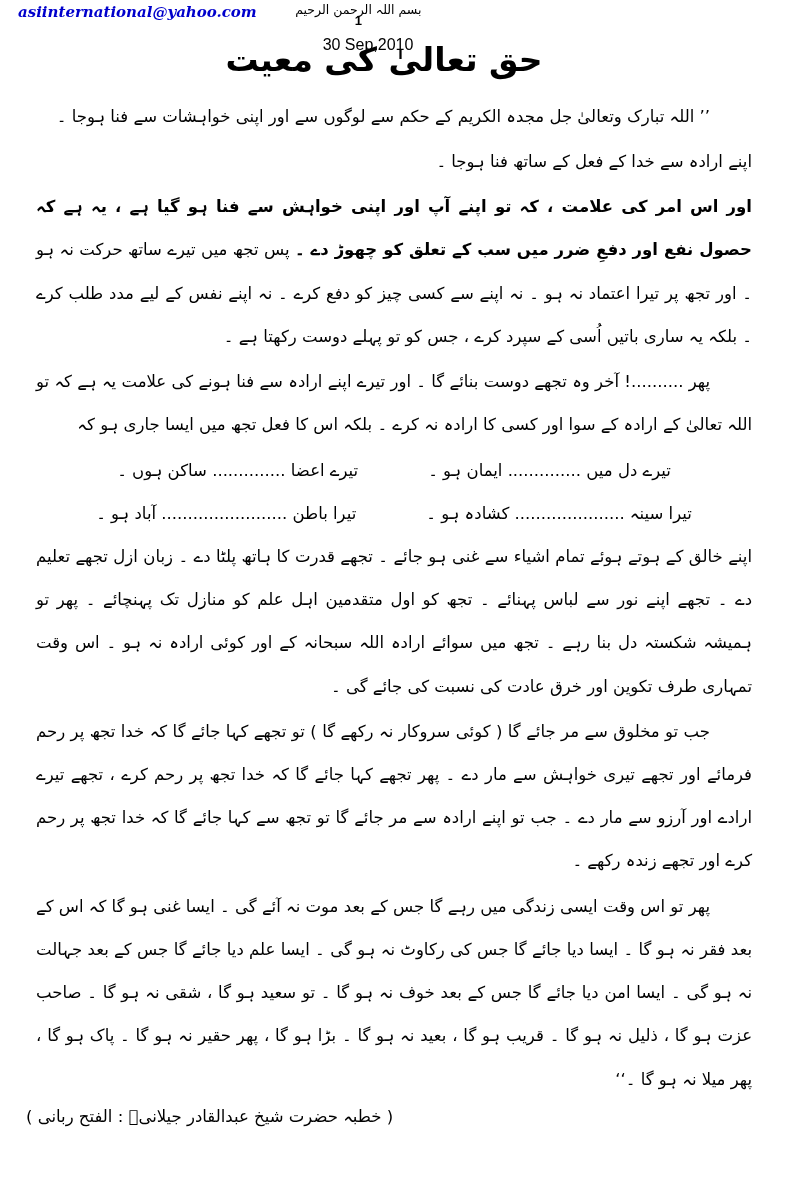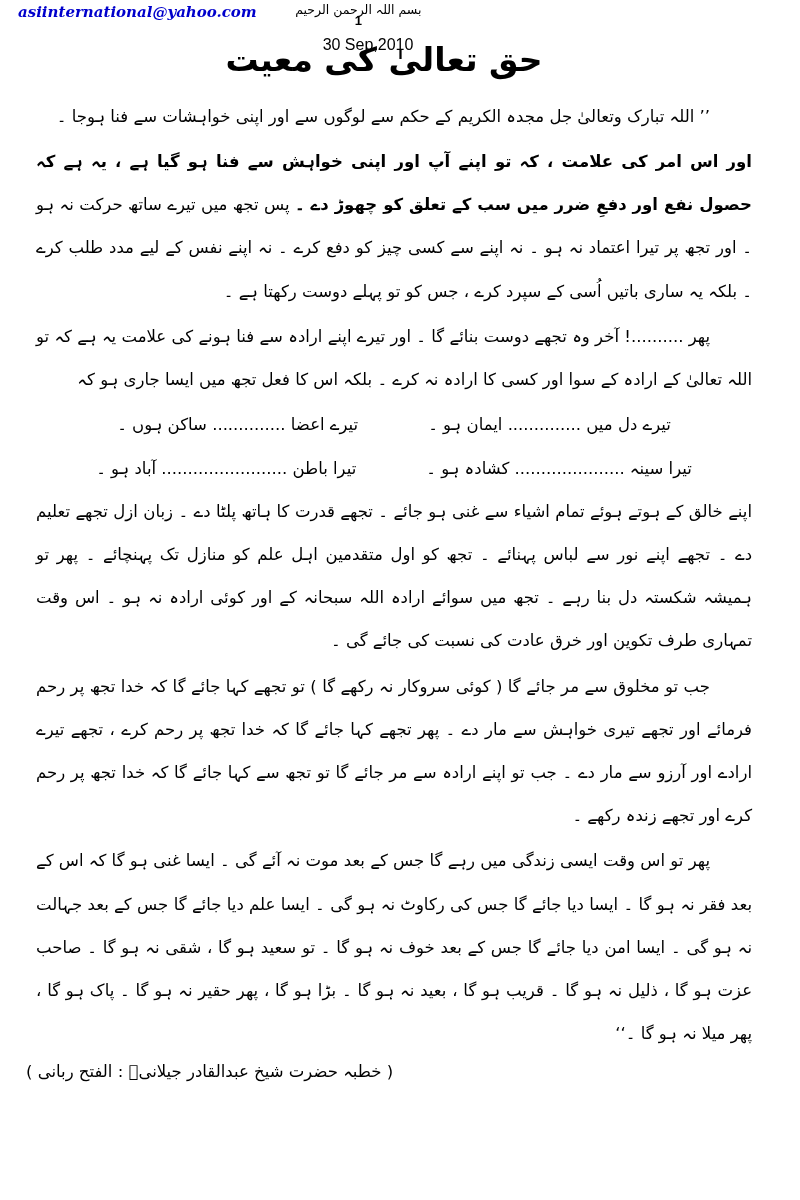--- a/index.html
+++ b/index.html
@@ -51,20 +51,21 @@
     </div>
     <div class="top-spacer"></div>
   </div>
 
   <div class="date-row">30 Sep,2010</div>
 
   <div class="doc-title">حق تعالیٰ کی معیت</div>
 
   <div class="content">
     <p class="indent">’’ اللہ تبارک وتعالیٰ جل مجدہ الکریم کے حکم سے لوگوں سے اور اپنی خواہشات سے فنا ہوجا ۔</p>
+    <p>اپنے ارادہ سے خدا کے فعل کے ساتھ فنا ہوجا ۔</p>
 
 
     <p><span class="bold">اور اس امر کی علامت ، کہ تو اپنے آپ اور اپنی خواہش سے فنا ہو گیا ہے ، یہ ہے کہ حصول نفع اور دفعِ ضرر میں سب کے تعلق کو چھوڑ دے ۔</span><span> پس تجھ میں تیرے ساتھ حرکت نہ ہو ۔ اور تجھ پر تیرا اعتماد نہ ہو ۔ نہ اپنے سے کسی چیز کو دفع کرے ۔ نہ اپنے نفس کے لیے مدد طلب کرے ۔ بلکہ یہ ساری باتیں اُسی کے سپرد کرے ، جس کو تو پہلے دوست رکھتا ہے ۔</span></p>
 
     <p class="indent">پھر ..........! آخر وہ تجھے دوست بنائے گا ۔ اور تیرے اپنے ارادہ سے فنا ہونے کی علامت یہ ہے کہ تو اللہ تعالیٰ کے ارادہ کے سوا اور کسی کا ارادہ نہ کرے ۔ بلکہ اس کا فعل تجھ میں ایسا جاری ہو کہ</p>
 
     <div class="fill-row">
       <span class="fill-cell">تیرے دل میں .............. ایمان ہو ۔</span>
       <span class="fill-cell">تیرے اعضا .............. ساکن ہوں ۔</span>
     </div>

